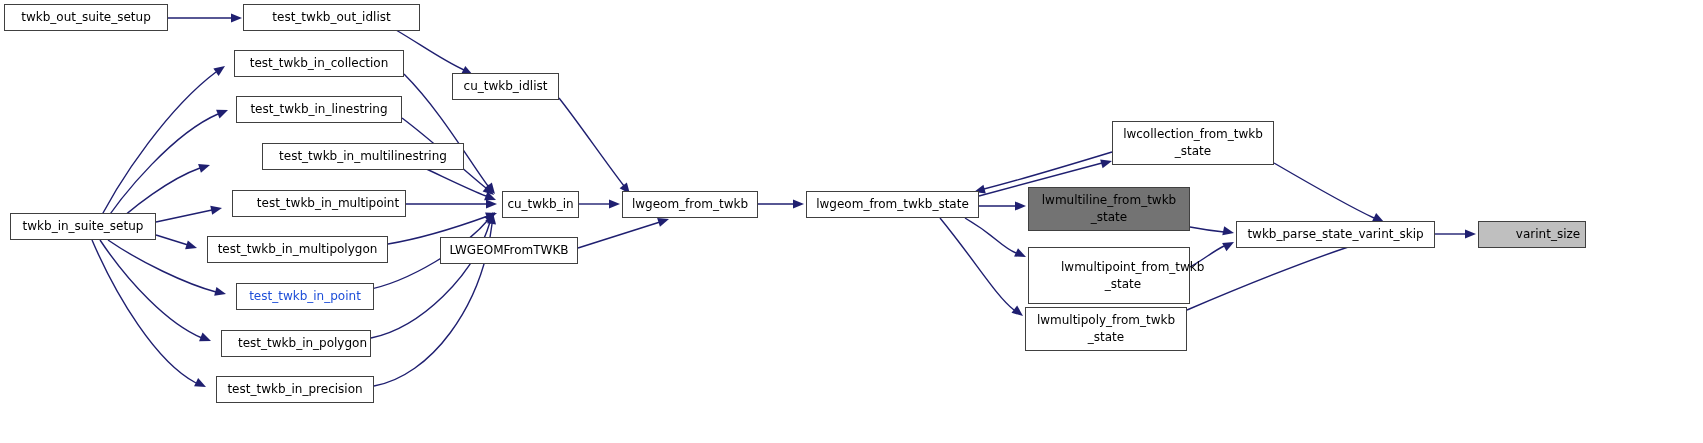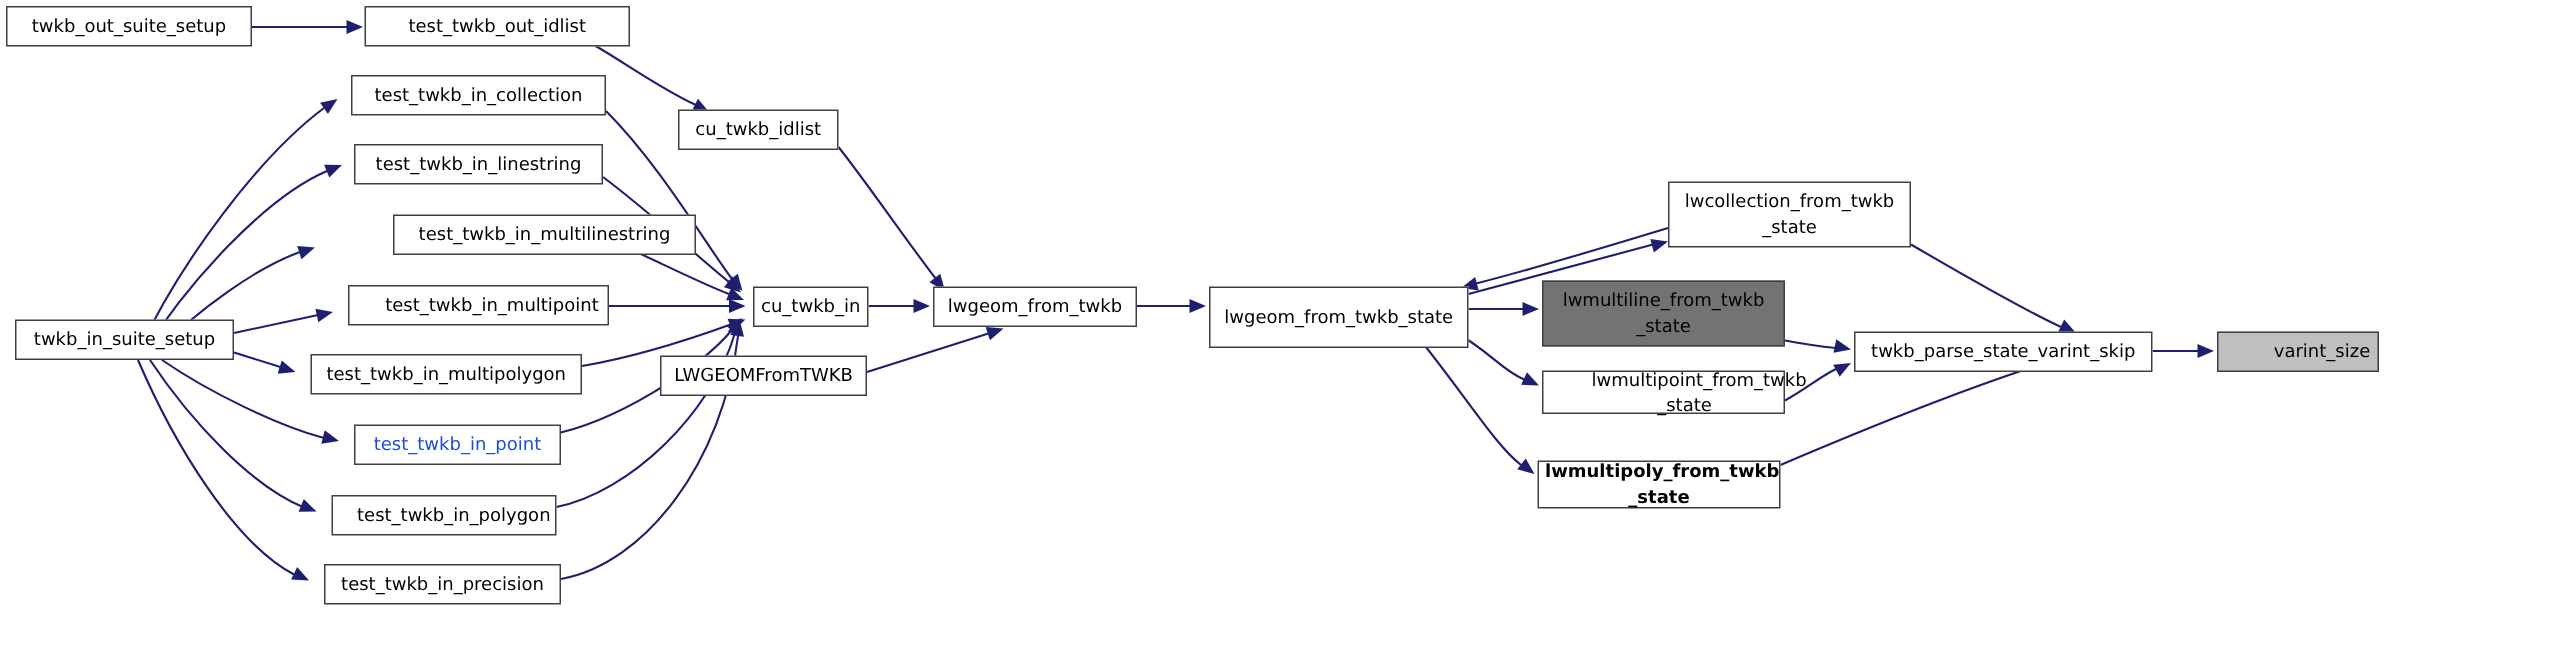--- a/index.html
+++ b/index.html
@@ -126,29 +126,29 @@
       <div class="node" style="left: 243px; top: 4px; width: 177px; height: 27px; border-color: rgb(64, 64, 64); background: rgb(255, 255, 255); color: rgb(0, 0, 0);"><span class="node-label">test_twkb_out_idlist</span></div>
       <div class="node" style="left: 234px; top: 50px; width: 170px; height: 27px; border-color: rgb(64, 64, 64); background: rgb(255, 255, 255); color: rgb(0, 0, 0);"><span class="node-label">test_twkb_in_collection</span></div>
       <div class="node" style="left: 452px; top: 73px; width: 107px; height: 27px; border-color: rgb(64, 64, 64); background: rgb(255, 255, 255); color: rgb(0, 0, 0);"><span class="node-label">cu_twkb_idlist</span></div>
       <div class="node" style="left: 236px; top: 96px; width: 166px; height: 27px; border-color: rgb(64, 64, 64); background: rgb(255, 255, 255); color: rgb(0, 0, 0);"><span class="node-label">test_twkb_in_linestring</span></div>
       <div class="node" style="left: 218px; top: 143px; width: 202px; height: 27px; border-color: rgb(64, 64, 64); background: rgb(255, 255, 255); color: rgb(0, 0, 0); margin-left: 44px;"><span class="node-label">test_twkb_in_multilinestring</span></div>
       <div class="node" style="left: 1112px; top: 121px; width: 162px; height: 44px; border-color: rgb(64, 64, 64); background: rgb(255, 255, 255); color: rgb(0, 0, 0);"><span class="node-label">lwcollection_from_twkb
 _state</span></div>
       <div class="node" style="left: 232px; top: 190px; width: 174px; height: 27px; border-color: rgb(64, 64, 64); background: rgb(255, 255, 255); color: rgb(0, 0, 0); padding-left: 18px;"><span class="node-label">test_twkb_in_multipoint</span></div>
       <div class="node" style="left: 502px; top: 191px; width: 77px; height: 27px; border-color: rgb(64, 64, 64); background: rgb(255, 255, 255); color: rgb(0, 0, 0);"><span class="node-label">cu_twkb_in</span></div>
       <div class="node" style="left: 622px; top: 191px; width: 136px; height: 27px; border-color: rgb(64, 64, 64); background: rgb(255, 255, 255); color: rgb(0, 0, 0);"><span class="node-label">lwgeom_from_twkb</span></div>
-      <div class="node" style="left: 806px; top: 191px; width: 173px; height: 41px; border-color: rgb(64, 64, 64); background: rgb(255, 255, 255); color: rgb(0, 0, 0);"><span class="node-label">lwgeom_from_twkb_state</span></div>
+      <div class="node" style="left: 806px; top: 191px; width: 173px; height: 27px; border-color: rgb(64, 64, 64); background: rgb(255, 255, 255); color: rgb(0, 0, 0);"><span class="node-label">lwgeom_from_twkb_state</span></div>
       <div class="node" style="left: 1028px; top: 187px; width: 162px; height: 44px; border-color: rgb(64, 64, 64); background: #737373; color: rgb(0, 0, 0);"><span class="node-label">lwmultiline_from_twkb
 _state</span></div>
       <div class="node" style="left: 1236px; top: 221px; width: 199px; height: 27px; border-color: rgb(64, 64, 64); background: rgb(255, 255, 255); color: rgb(0, 0, 0);"><span class="node-label">twkb_parse_state_varint_skip</span></div>
       <div class="node highlight" style="left: 1478px; top: 221px; width: 108px; height: 27px; border-color: rgb(64, 64, 64); background: rgb(191, 191, 191); color: rgb(0, 0, 0); padding-left: 32px;"><span class="node-label">varint_size</span></div>
       <div class="node" style="left: 207px; top: 236px; width: 181px; height: 27px; border-color: rgb(64, 64, 64); background: rgb(255, 255, 255); color: rgb(0, 0, 0);"><span class="node-label">test_twkb_in_multipolygon</span></div>
       <div class="node" style="left: 440px; top: 237px; width: 138px; height: 27px; border-color: rgb(64, 64, 64); background: rgb(255, 255, 255); color: rgb(0, 0, 0);"><span class="node-label">LWGEOMFromTWKB</span></div>
-      <div class="node" style="left: 1028px; top: 247px; width: 162px; height: 29px; border-color: rgb(64, 64, 64); background: rgb(255, 255, 255); color: rgb(0, 0, 0); padding-left: 28px;"><span class="node-label">lwmultipoint_from_twkb
+      <div class="node" style="left: 1028px; top: 247px; width: 162px; height: 57px; border-color: rgb(64, 64, 64); background: rgb(255, 255, 255); color: rgb(0, 0, 0); padding-left: 28px;"><span class="node-label">lwmultipoint_from_twkb
 _state</span></div>
       <div class="node" style="left: 236px; top: 283px; width: 138px; height: 27px; border-color: rgb(64, 64, 64); background: rgb(255, 255, 255); color: #1d4ed8;"><span class="node-label">test_twkb_in_point</span></div>
-      <div class="node" style="left: 1025px; top: 307px; width: 162px; height: 32px; border-color: rgb(64, 64, 64); background: rgb(255, 255, 255); color: rgb(0, 0, 0); font-weight: bold;"><span class="node-label">lwmultipoly_from_twkb
+      <div class="node" style="left: 1025px; top: 307px; width: 162px; height: 44px; border-color: rgb(64, 64, 64); background: rgb(255, 255, 255); color: rgb(0, 0, 0);"><span class="node-label">lwmultipoly_from_twkb
 _state</span></div>
       <div class="node" style="left: 221px; top: 330px; width: 150px; height: 27px; border-color: rgb(64, 64, 64); background: rgb(255, 255, 255); color: rgb(0, 0, 0); padding-left: 12px;"><span class="node-label">test_twkb_in_polygon</span></div>
       <div class="node" style="left: 216px; top: 376px; width: 158px; height: 27px; border-color: rgb(64, 64, 64); background: rgb(255, 255, 255); color: rgb(0, 0, 0);"><span class="node-label">test_twkb_in_precision</span></div>
       <div class="node" style="left: 10px; top: 213px; width: 146px; height: 27px; border-color: rgb(64, 64, 64); background: rgb(255, 255, 255); color: rgb(0, 0, 0);"><span class="node-label">twkb_in_suite_setup</span></div>
     </div>
 </div>
 
 </body></html>

